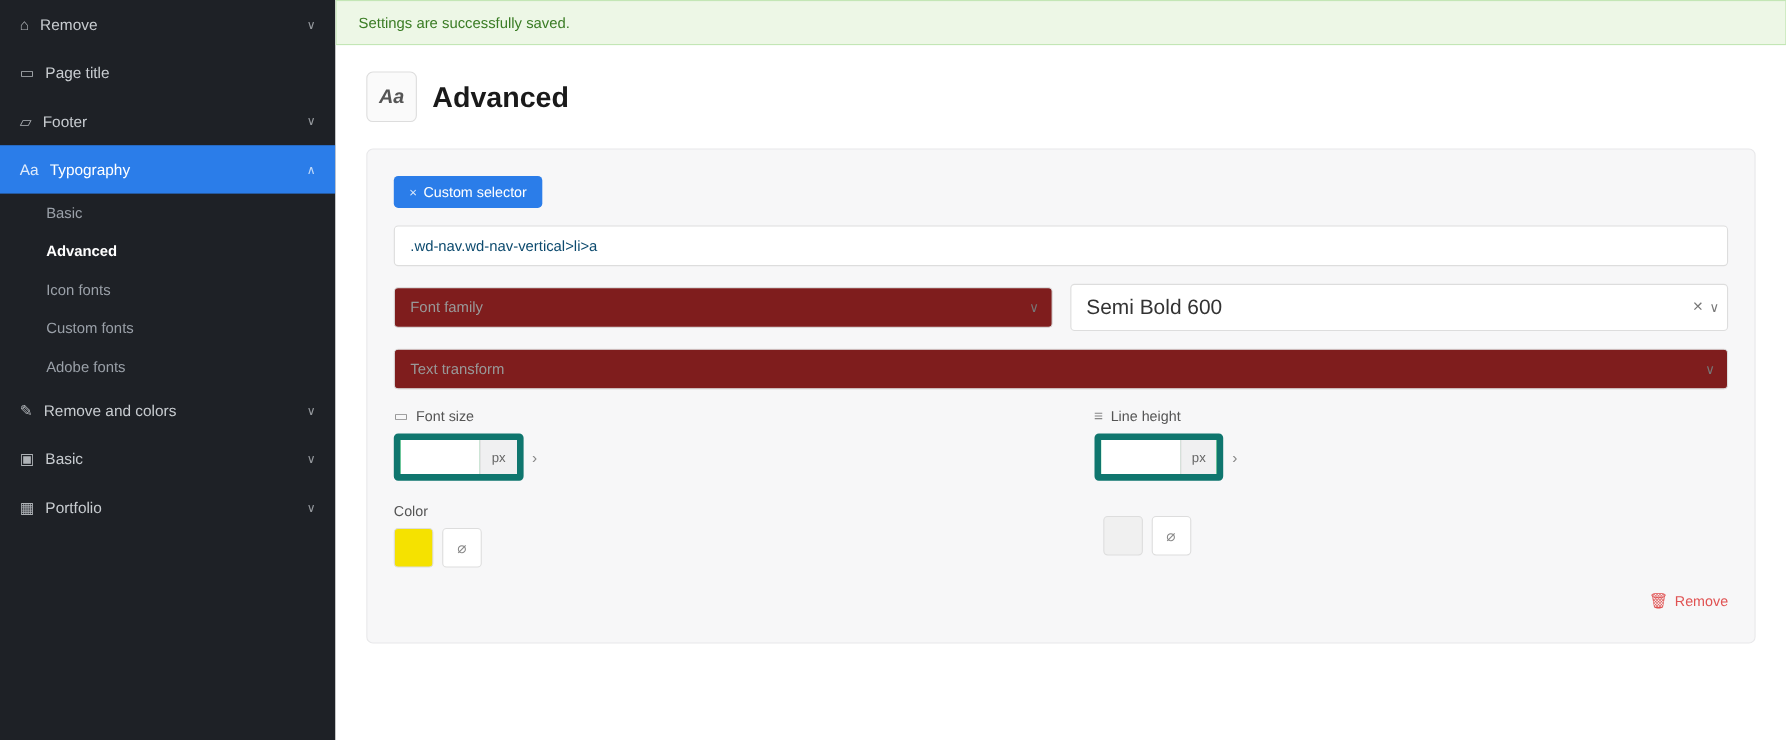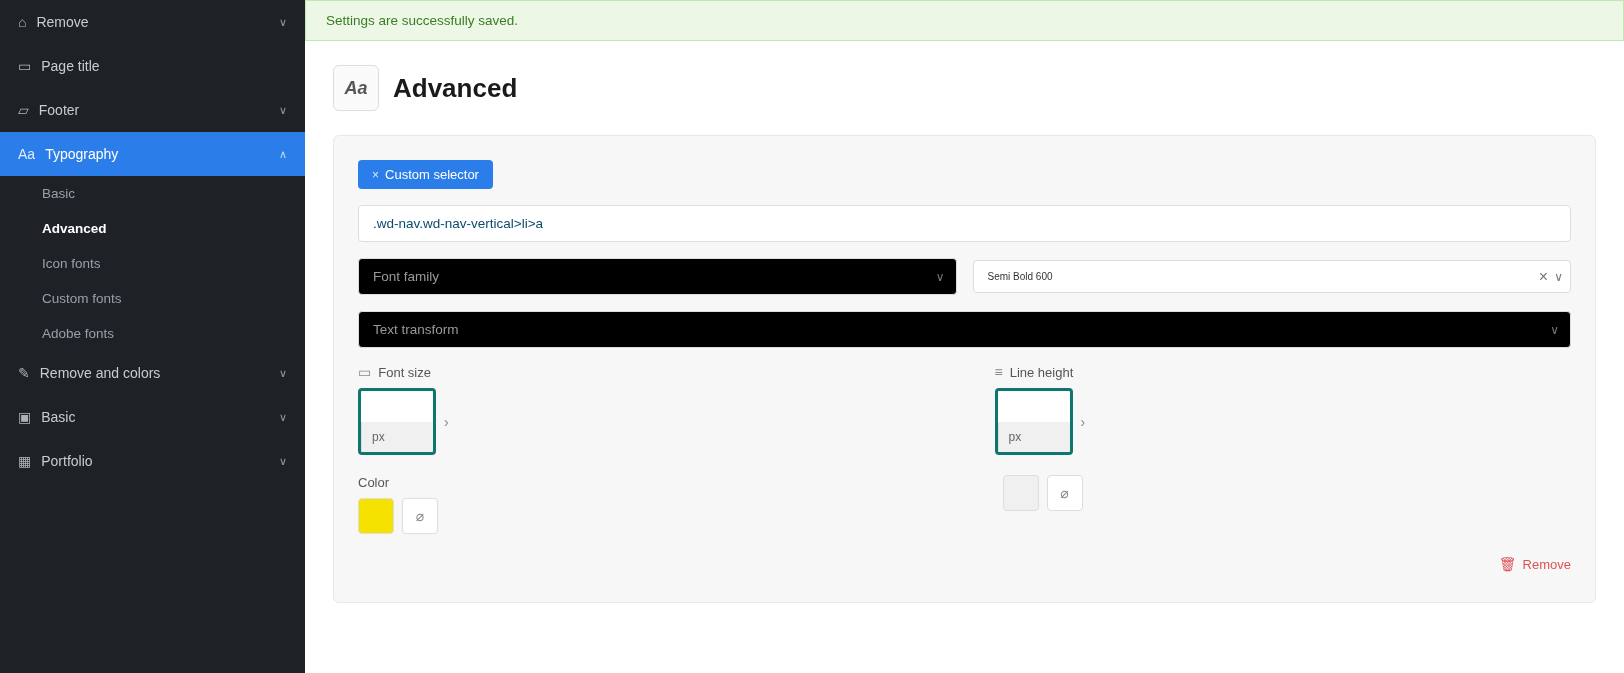--- a/index.html
+++ b/index.html
@@ -148,21 +148,21 @@
       align-items: center;
     }
 
     
     .select-wrapper {
       position: relative;
       flex: 1;
     }
     .select-field {
       width: 100%;
-      background: #000000;
+      background: #7f1d1d;
       border: 1px solid #ddd;
       border-radius: 4px;
       padding: 10px 36px 10px 14px;
       font-size: 13.5px;
       color: #999;
       appearance: none;
       cursor: pointer;
     }
     .select-chevron {
       position: absolute;
@@ -178,21 +178,21 @@
     .font-weight-wrapper {
       position: relative;
       flex: 1;
     }
     .font-weight-field {
       width: 100%;
       background: #fff;
       border: 1px solid #ddd;
       border-radius: 4px;
       padding: 10px 60px 10px 14px;
-      font-size: 10px;
+      font-size: 19px;
       color: #333;
       appearance: none;
       cursor: pointer;
     }
     .font-weight-actions {
       position: absolute;
       right: 8px;
       top: 50%;
       transform: translateY(-50%);
       display: flex;
@@ -234,25 +234,24 @@
       font-size: 14px;
       color: #888;
     }
     .metric-input-row {
       display: flex;
       align-items: center;
       gap: 8px;
     }
     .metric-input-wrapper {
       display: flex;
-      border: 3px solid #0f766e;
+      border: 6px solid #0f766e;
       border-radius: 4px;
       overflow: hidden;
       background: #22c55e;
-      flex-direction: column;
     }
     .metric-input {
       width: 72px;
       border: none;
       padding: 8px 10px;
       font-size: 13px;
       outline: none;
       background: #fff;
     }
     .metric-unit {
@@ -267,21 +266,21 @@
     .metric-arrow {
       font-size: 14px;
       color: #888;
       cursor: pointer;
     }
 
     
     .color-row {
       display: flex;
       gap: 76px;
-      align-items: flex-start;
+      align-items: center;
     }
     .color-group {
       flex: 1;
       display: flex;
       flex-direction: column;
       gap: 8px;
     }
     .color-label {
       font-size: 13px;
       color: #555;

